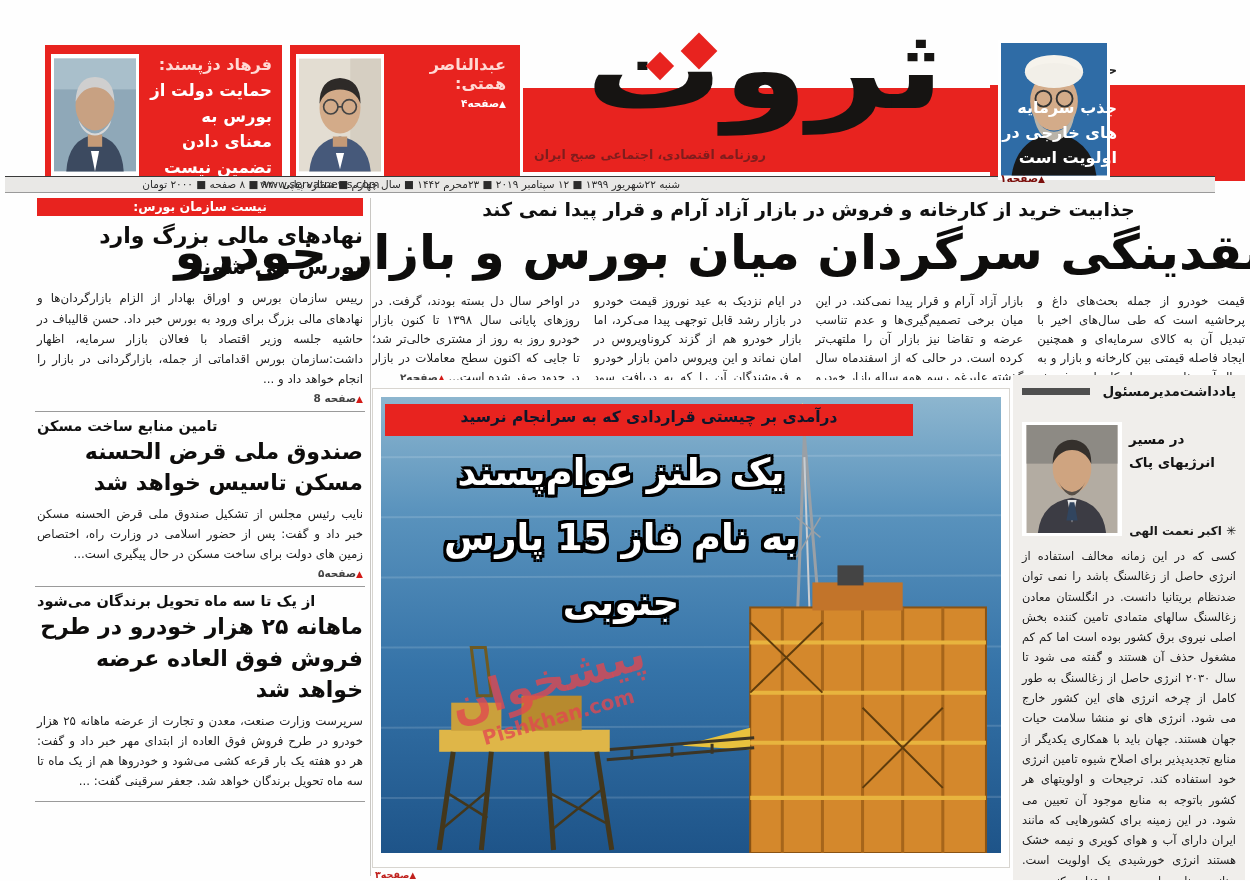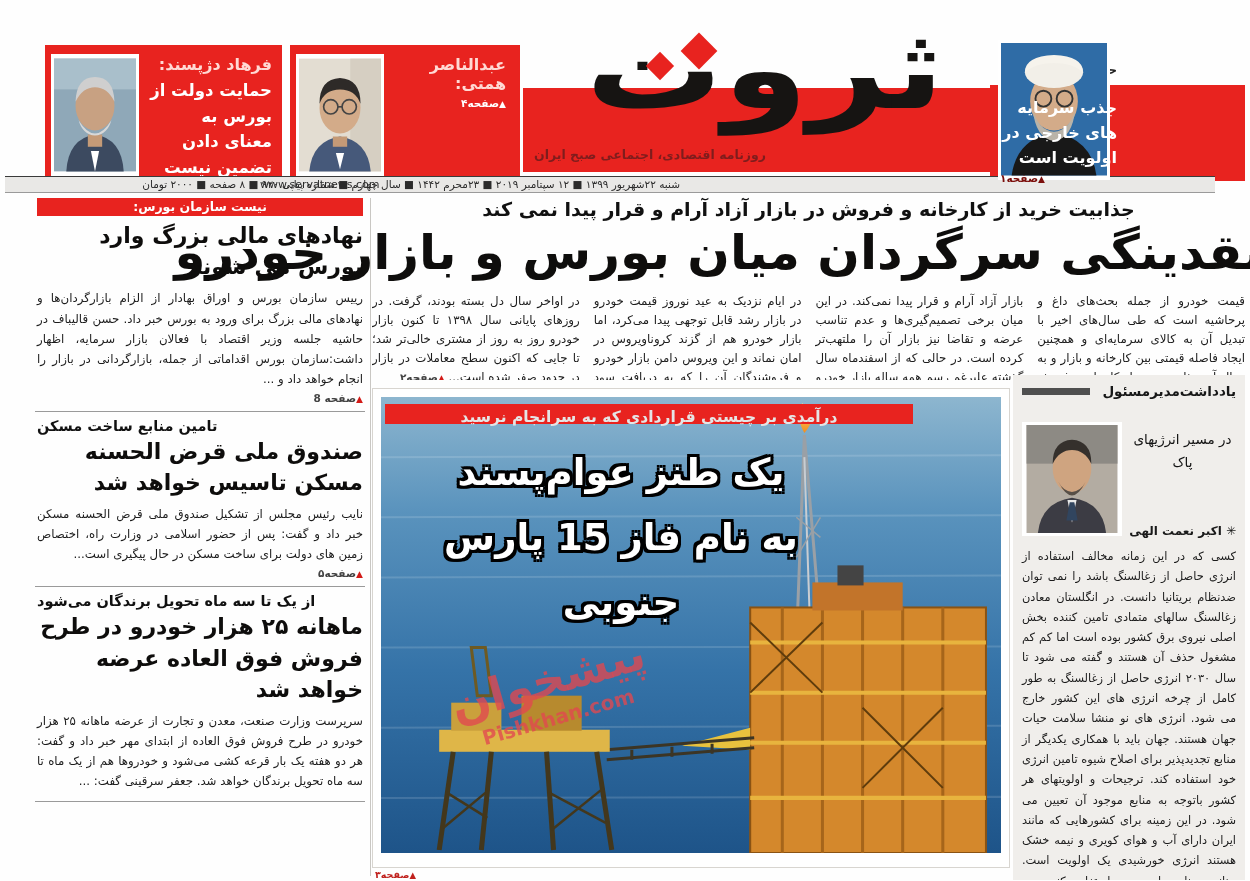--- a/index.html
+++ b/index.html
@@ -67,42 +67,42 @@
   .sb-kicker { text-align:left; font-size:14.5px; font-weight:bold; color:#111; margin-bottom:2px; }
   .sb-item h2 { text-align:right; font-size:22px; font-weight:bold; color:#0e0d0c; line-height:1.42; margin-bottom:6px; }
   .sb-item .body { font-size:11.8px; line-height:1.7; text-align:justify; color:#1c1c1c; margin-bottom:3px; }
   .sb-item .pageref { text-align:right; }
 
   
   .photo-frame { position:absolute; right:240px; top:388px; width:638px; height:480px;
     background:#fff; border:1px solid #d8d5d0; padding:8px 8px 14px; }
   .photo-inner { position:relative; width:100%; height:100%; overflow:hidden; }
   .photo-inner svg.sea { position:absolute; inset:0; width:100%; height:100%; }
-  .photo-banner { position:absolute; right:88px; top:7px; width:528px; height:20px; background:#e8231f;
-    color:#e5e5e5; font-size:15.5px; font-weight:bold; text-align:center; line-height:27px; z-index:3; }
+  .photo-banner { position:absolute; right:88px; top:7px; width:528px; height:32px; background:#e8231f;
+    color:#0f172a; font-size:15.5px; font-weight:bold; text-align:center; line-height:27px; z-index:3; }
   .photo-headline { position:absolute; right:140px; top:44px; width:480px; text-align:center; z-index:3;
     color:#fff; font-weight:bold; font-size:37px; line-height:1.75;
     text-shadow:-3px -3px 0 #000, 3px -3px 0 #000, -3px 3px 0 #000, 3px 3px 0 #000,
                 0 -3px 0 #000, 0 3px 0 #000, -3px 0 0 #000, 3px 0 0 #000; }
   .watermark { position:absolute; left:70px; top:255px; transform:rotate(-16deg); z-index:2;
     color:rgba(226,72,80,.78); text-align:center; }
   .watermark .fa { font-size:46px; font-weight:bold; }
   .watermark .en { font-size:20px; font-weight:bold; direction:ltr; }
   .photo-pageref { position:absolute; left:2px; bottom:-13px; font-size:9.5px; font-weight:bold; color:#c0211d; }
   .photo-pageref .tri { color:#c0211d; font-size:8.5px; }
 
   
   .editor { position:absolute; right:5px; top:375px; width:232px; height:505px;
     background:#f0eeeb; padding:8px 9px; overflow:hidden; }
   .ed-head { display:flex; align-items:center; gap:12px; margin-bottom:23px; }
   .ed-head .t { font-size:13.5px; font-weight:bold; color:#171717; white-space:nowrap; }
   .ed-head .bar { flex:1; height:7px; background:#4f4f4f; }
   .ed-top { display:flex; gap:7px; height:116px; margin-bottom:8px; }
   .ed-title-wrap { flex:1; display:flex; flex-direction:column; justify-content:space-between; padding-top:6px; }
-  .ed-title { font-size:13.5px; font-weight:normal; color:#121212; text-align:center; line-height:1.7; }
+  .ed-title { font-size:13.5px; font-weight:bold; color:#121212; text-align:left; line-height:1.7; }
   .ed-author { font-size:12px; font-weight:bold; color:#1a1a1a; text-align:right; }
   .ed-photo { width:100px; height:114px; background:#fff; padding:3px; }
   .ed-photo svg { width:100%; height:100%; display:block; }
   .ed-body { font-size:11.4px; line-height:1.78; text-align:justify; color:#1b1b1b; }
 
   .vsep { position:absolute; width:1px; background:#c9c7c3; }
 </style>
 </head>
 <body>
 

